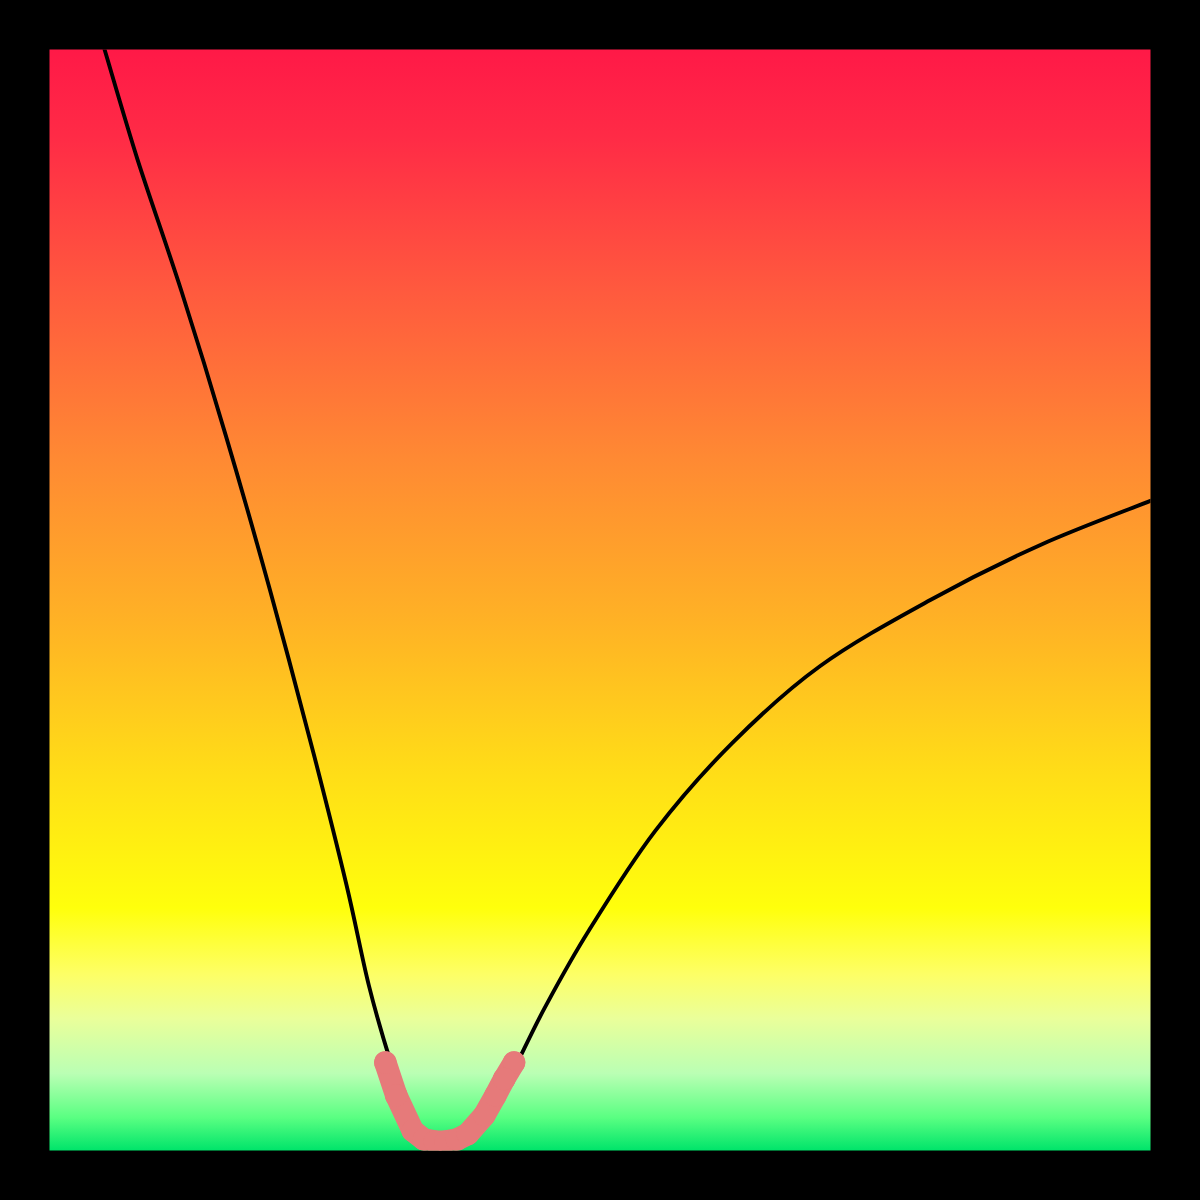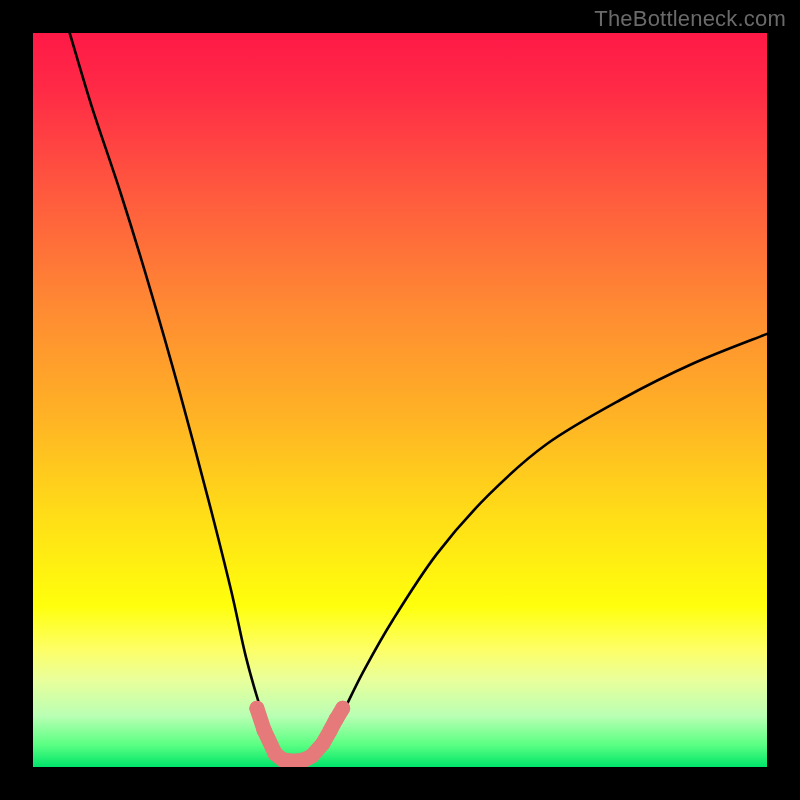--- a/index.html
+++ b/index.html
@@ -56,21 +56,20 @@
     left: 0;
     top: 0;
     width: 734px;
     height: 734px;
   }
 </style>
 </head>
 <body>
 
 <div class="frame">
-  <div class="watermark">TheBottleneck.com</div>
 
   <div class="plot-area">
     <svg class="curve" viewBox="0 0 734 734" preserveAspectRatio="none">
       <path id="curve-path" fill="none" stroke="#000000" stroke-width="2.6" stroke-linecap="round" stroke-linejoin="round" d="M 36.7 0.0 C 40.4 12.2, 50.2 46.5, 58.7 73.4 C 67.3 100.3, 78.3 130.9, 88.1 161.5 C 97.9 192.1, 107.7 223.9, 117.4 256.9 C 127.2 289.9, 137.0 324.2, 146.8 359.7 C 156.6 395.1, 167.6 436.7, 176.2 469.8 C 184.7 502.8, 192.1 532.2, 198.2 557.8 C 204.3 583.5, 208.0 604.3, 212.9 623.9 C 217.8 643.5, 223.3 661.8, 227.5 675.3 C 231.8 688.7, 234.9 696.7, 238.6 704.6 C 242.2 712.6, 246.5 719.1, 249.6 723.0 C 252.6 726.9, 254.5 727.0, 256.9 728.1 C 259.3 729.2, 261.8 729.6, 264.2 729.6 C 266.7 729.6, 268.5 729.2, 271.6 728.1 C 274.6 727.0, 278.9 726.3, 282.6 723.0 C 286.3 719.7, 289.3 715.0, 293.6 708.3 C 297.9 701.6, 302.2 694.2, 308.3 682.6 C 314.4 671.0, 321.7 654.5, 330.3 638.6 C 338.9 622.7, 347.4 606.8, 359.7 587.2 C 371.9 567.6, 387.8 541.9, 403.7 521.1 C 419.6 500.3, 436.7 480.8, 455.1 462.4 C 473.4 444.1, 491.8 426.9, 513.8 411.0 C 535.8 395.1, 562.7 380.5, 587.2 367.0 C 611.7 353.5, 636.1 341.3, 660.6 330.3 C 685.1 319.3, 721.8 305.8, 734.0 300.9"></path>
       <g id="marker-group">
           <line x1="223.9" y1="675.3" x2="231.2" y2="697.3" stroke="#e67a7a" stroke-width="15" stroke-linecap="round"></line>
           <line x1="231.2" y1="697.3" x2="242.2" y2="720.8" stroke="#e67a7a" stroke-width="15" stroke-linecap="round"></line>
           <line x1="242.2" y1="720.8" x2="249.6" y2="726.7" stroke="#e67a7a" stroke-width="15" stroke-linecap="round"></line>
           <line x1="249.6" y1="726.7" x2="256.9" y2="728.1" stroke="#e67a7a" stroke-width="15" stroke-linecap="round"></line>
           <line x1="256.9" y1="728.1" x2="264.2" y2="728.1" stroke="#e67a7a" stroke-width="15" stroke-linecap="round"></line>

